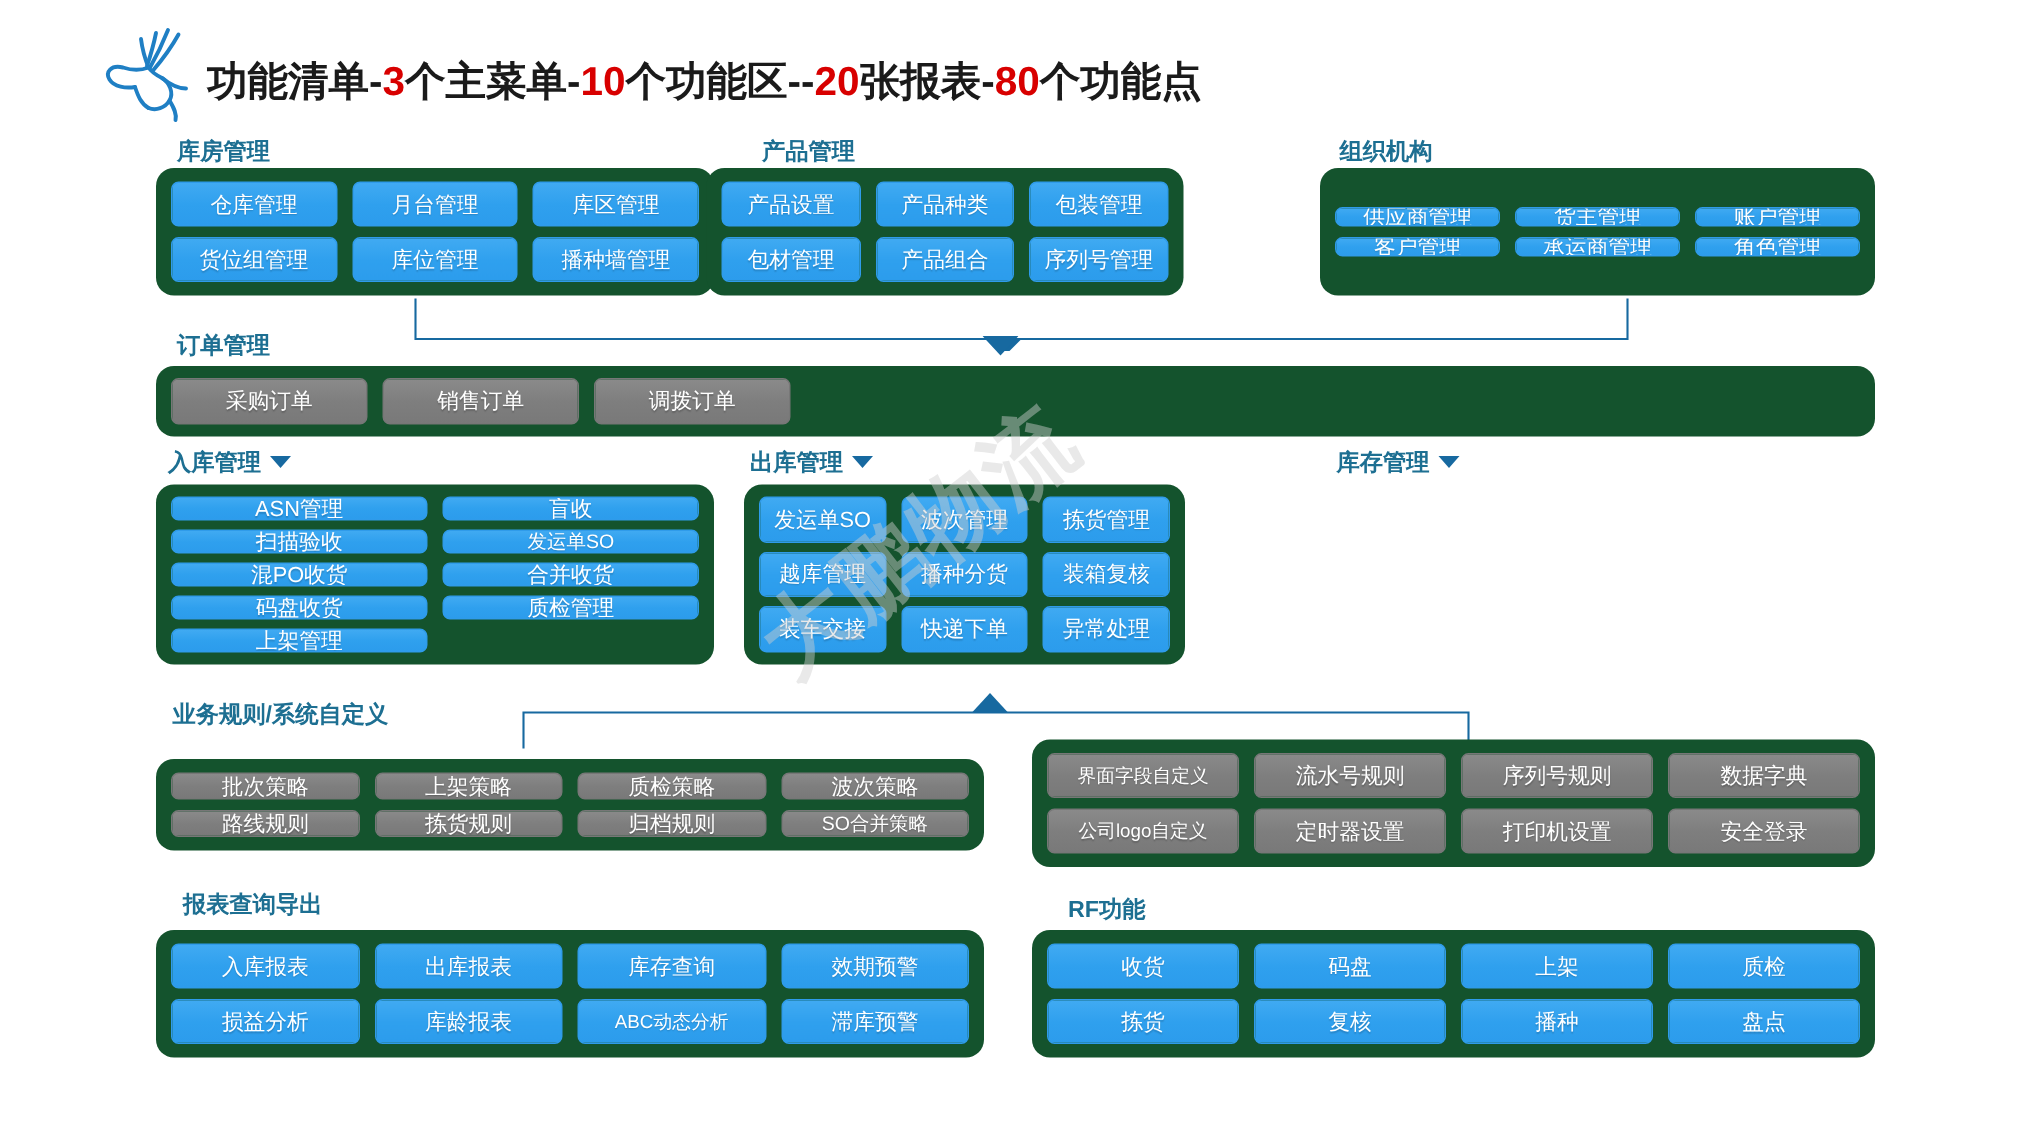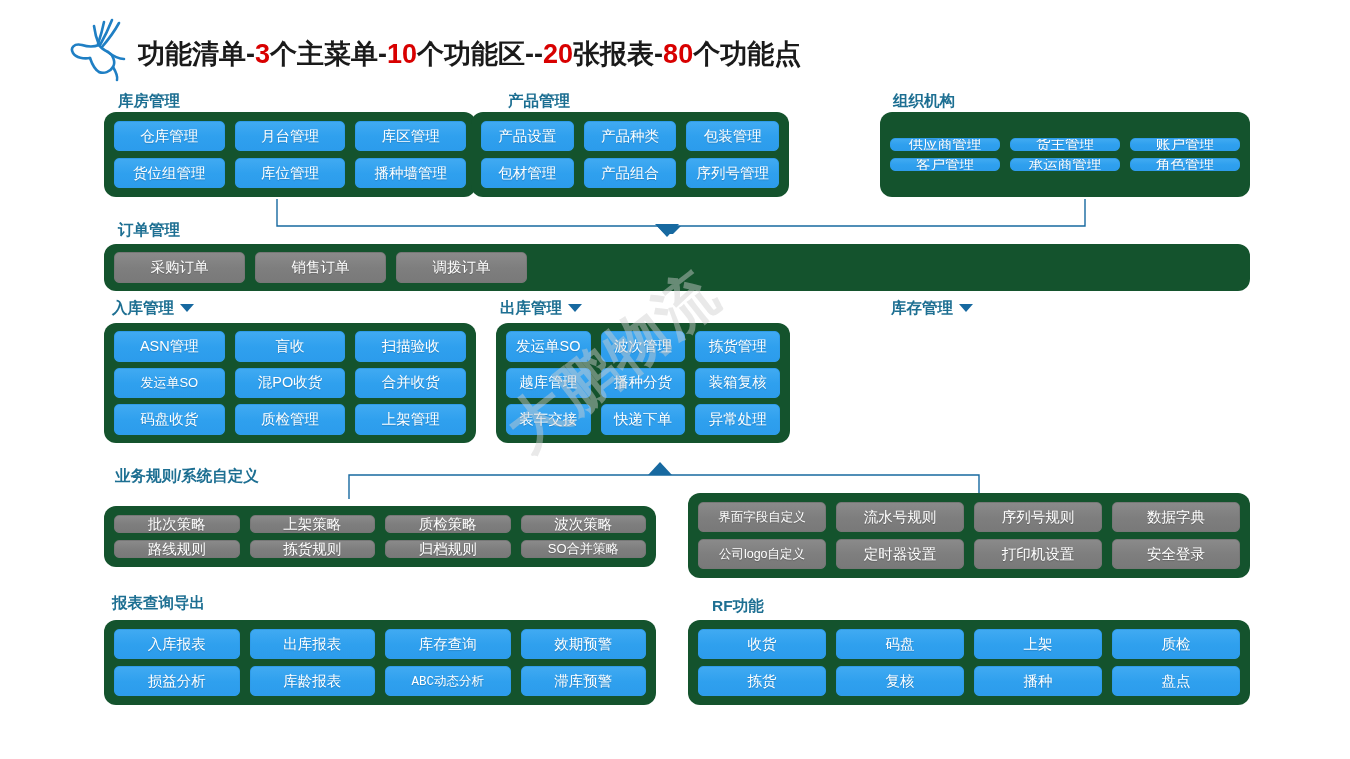--- a/index.html
+++ b/index.html
@@ -157,21 +157,21 @@
   </div>
   <div class="sec-title" style="left:500px;top:298px;">
     <span>出库管理</span><i class="caret"></i>
   </div>
   <div class="sec-title" style="left:891px;top:298px;">
     <span>库存管理</span><i class="caret"></i>
   </div>
   <div class="sec-title" style="left:115px;top:466px;">
     <span>业务规则/系统自定义</span>
   </div>
-  <div class="sec-title" style="left:112px;top:593px;">
+  <div class="sec-title" style="left:122px;top:593px;">
     <span>报表查询导出</span>
   </div>
   <div class="sec-title" style="left:712px;top:596px;">
     <span>RF功能</span>
   </div>
 
   <div class="panel" style="left:104px;top:112px;width:372px;height:85px;">
     <div class="grid" style="grid-template-columns:repeat(3,1fr);gap:7px 10px;padding:9px 10px;">
         <div class="btn blue">仓库管理</div>
         <div class="btn blue">月台管理</div>
@@ -206,21 +206,21 @@
 
   <div class="panel" style="left:104px;top:244px;width:1146px;height:47px;">
     <div class="grid" style="grid-template-columns:repeat(3,131px);gap:7px 10px;padding:8px 10px;justify-content:start;">
         <div class="btn gray">采购订单</div>
         <div class="btn gray">销售订单</div>
         <div class="btn gray">调拨订单</div>
       </div>
   </div>
 
   <div class="panel" style="left:104px;top:323px;width:372px;height:120px;">
-    <div class="grid" style="grid-template-columns:repeat(3,1fr);gap:6px 10px;padding:8px 10px;">
+    <div class="grid" style="grid-template-columns:repeat(2,1fr);gap:6px 10px;padding:8px 10px;">
         <div class="btn blue">ASN管理</div>
         <div class="btn blue">盲收</div>
         <div class="btn blue">扫描验收</div>
         <div class="btn blue" style="font-size: 13px;">发运单SO</div>
         <div class="btn blue">混PO收货</div>
         <div class="btn blue">合并收货</div>
         <div class="btn blue">码盘收货</div>
         <div class="btn blue">质检管理</div>
         <div class="btn blue">上架管理</div>
       </div>
@@ -268,21 +268,21 @@
   </div>
 
   <div class="panel" style="left:104px;top:620px;width:552px;height:85px;">
     <div class="grid" style="grid-template-columns:repeat(4,1fr);gap:7px 10px;padding:9px 10px;">
         <div class="btn blue">入库报表</div>
         <div class="btn blue">出库报表</div>
         <div class="btn blue">库存查询</div>
         <div class="btn blue">效期预警</div>
         <div class="btn blue">损益分析</div>
         <div class="btn blue">库龄报表</div>
-        <div class="btn blue" style="font-size: 12.5px; font-family: Liberation Mono, monospace;">ABC动态分析</div>
+        <div class="btn blue" style="font-size: 12.5px;">ABC动态分析</div>
         <div class="btn blue">滞库预警</div>
       </div>
   </div>
 
   <div class="panel" style="left:688px;top:620px;width:562px;height:85px;">
     <div class="grid" style="grid-template-columns:repeat(4,1fr);gap:7px 10px;padding:9px 10px;">
         <div class="btn blue">收货</div>
         <div class="btn blue">码盘</div>
         <div class="btn blue">上架</div>
         <div class="btn blue">质检</div>

